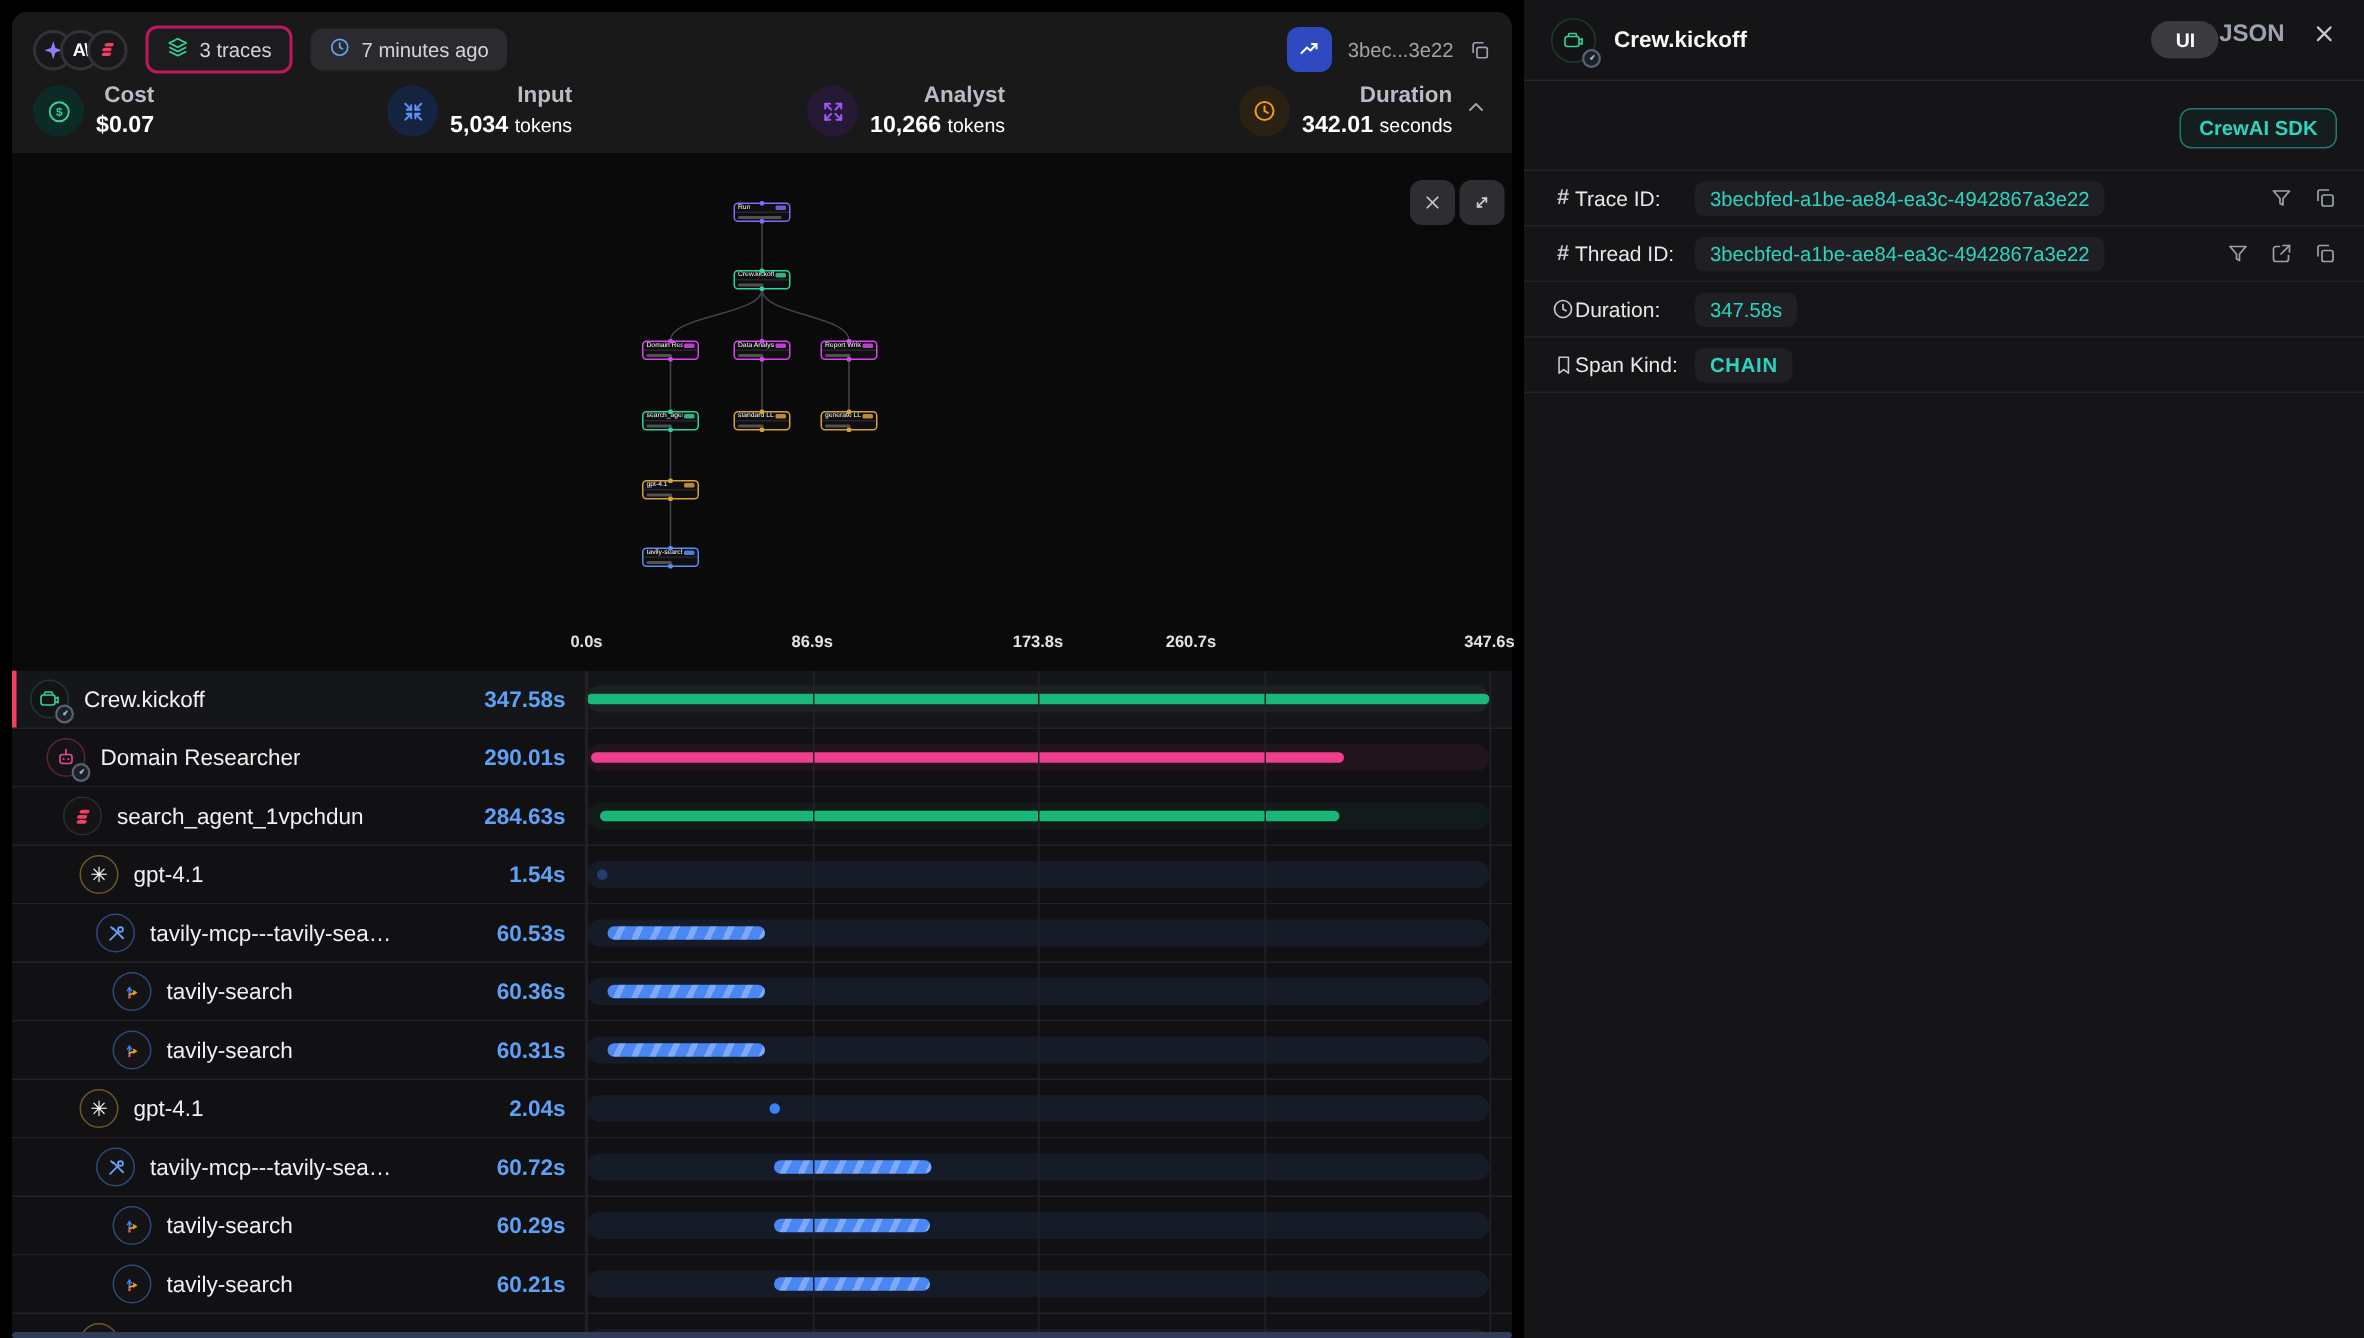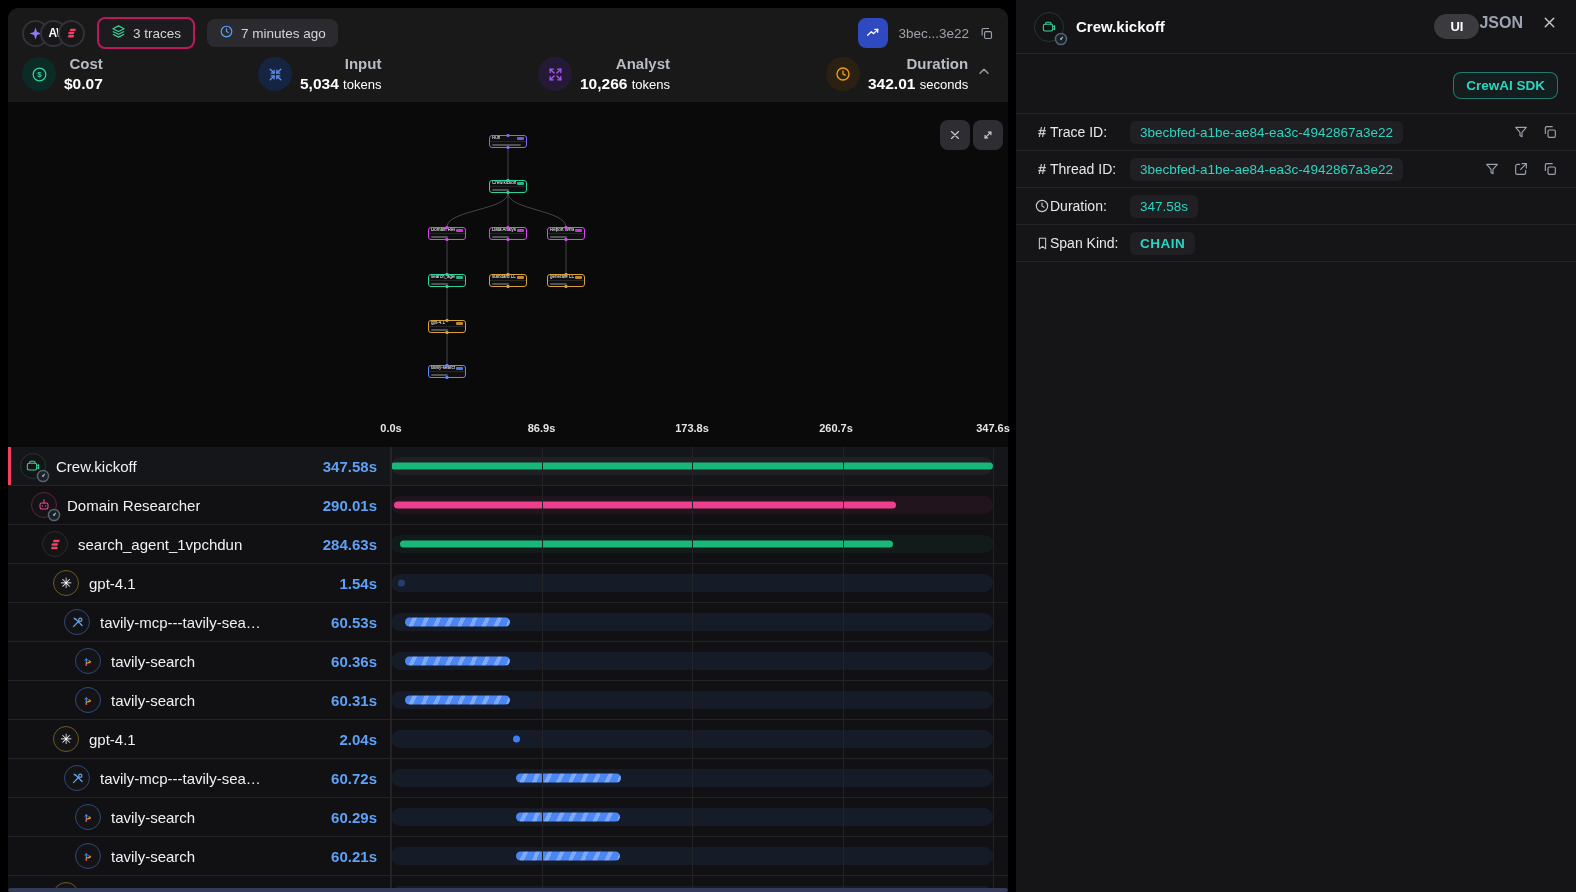--- a/index.html
+++ b/index.html
@@ -312,21 +312,21 @@
           <span class="gb"></span>
         </div>
         <div class="gs" style="width:48%"></div>
       </div>
     </div>
 
   <div class="axis" id="axis">
       <span class="tick" style="left:383px">0.0s</span>
       <span class="tick" style="left:533.5px">86.9s</span>
       <span class="tick" style="left:684px">173.8s</span>
-      <span class="tick" style="left:828px">260.7s</span>
+      <span class="tick" style="left:786px">260.7s</span>
       <span class="tick" style="left:985px">347.6s</span>
     </div>
 
   <div class="wtable" id="wtable">
 
   <div class="wrow selected">
         <div class="ncell" style="padding-left:12px">
           <span class="spanicon" style="border-color:#1e3a30">
             <svg viewBox="0 0 24 24" width="16" height="16" fill="none" stroke="#34d399" stroke-width="1.6" stroke-linejoin="round">
               <rect x="3.5" y="8" width="14" height="10" rx="2.5"></rect>

